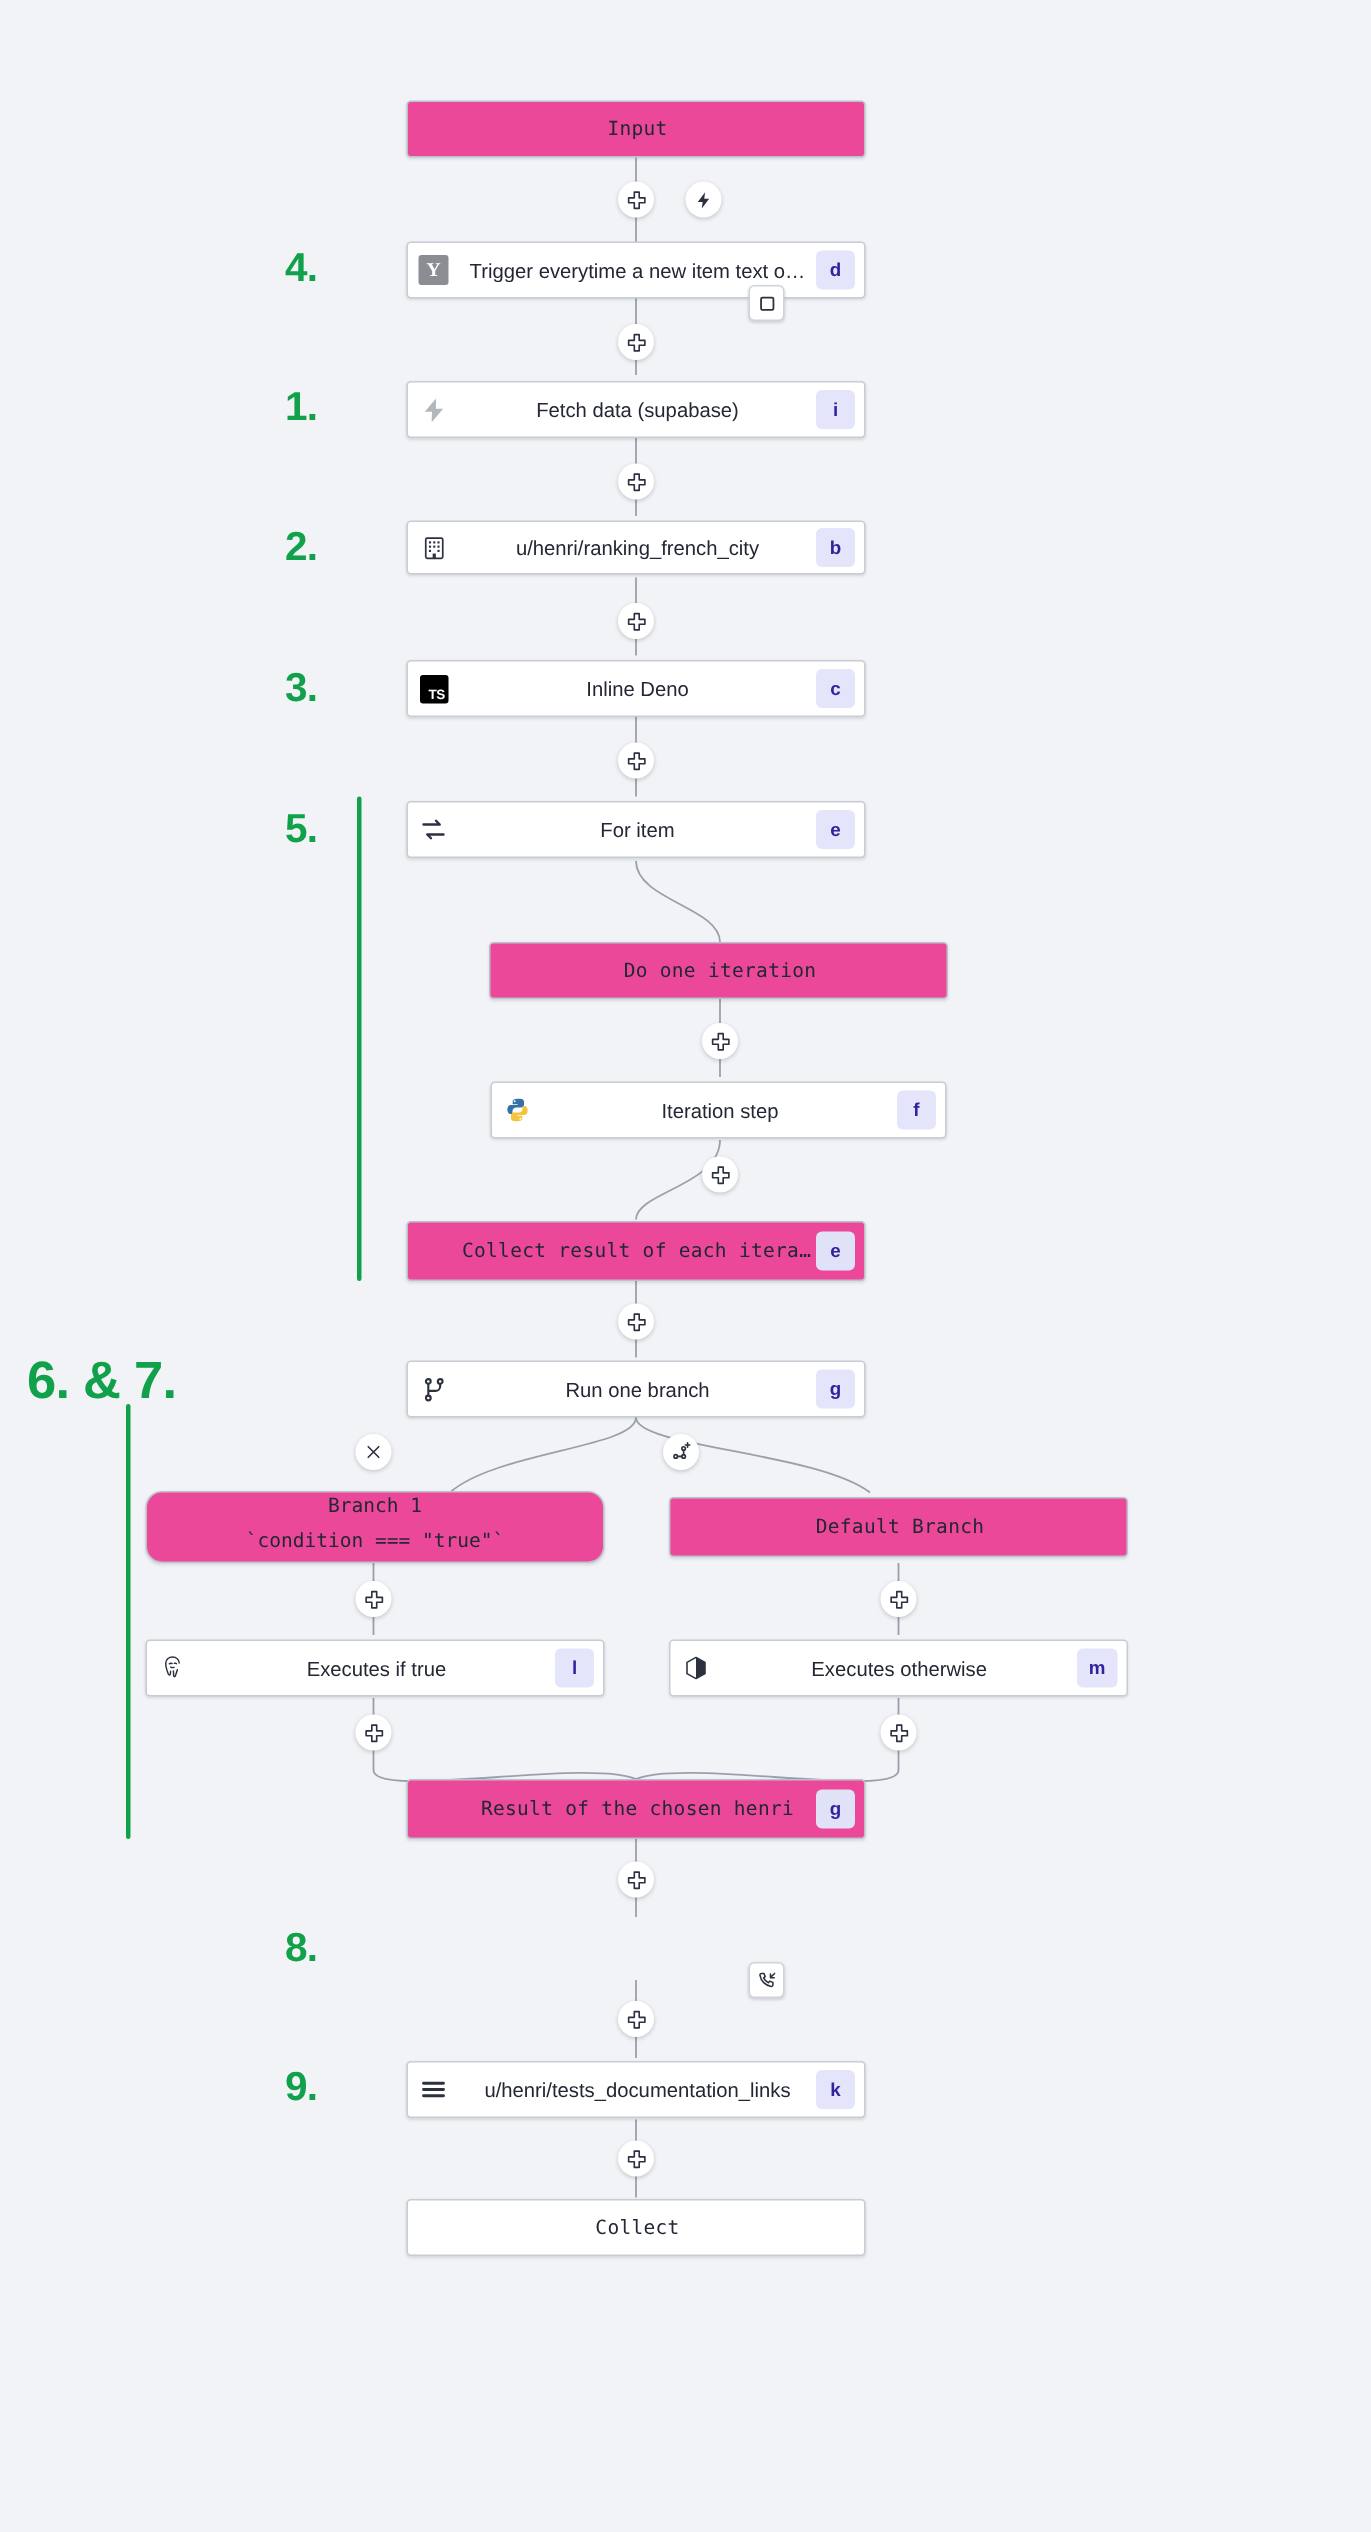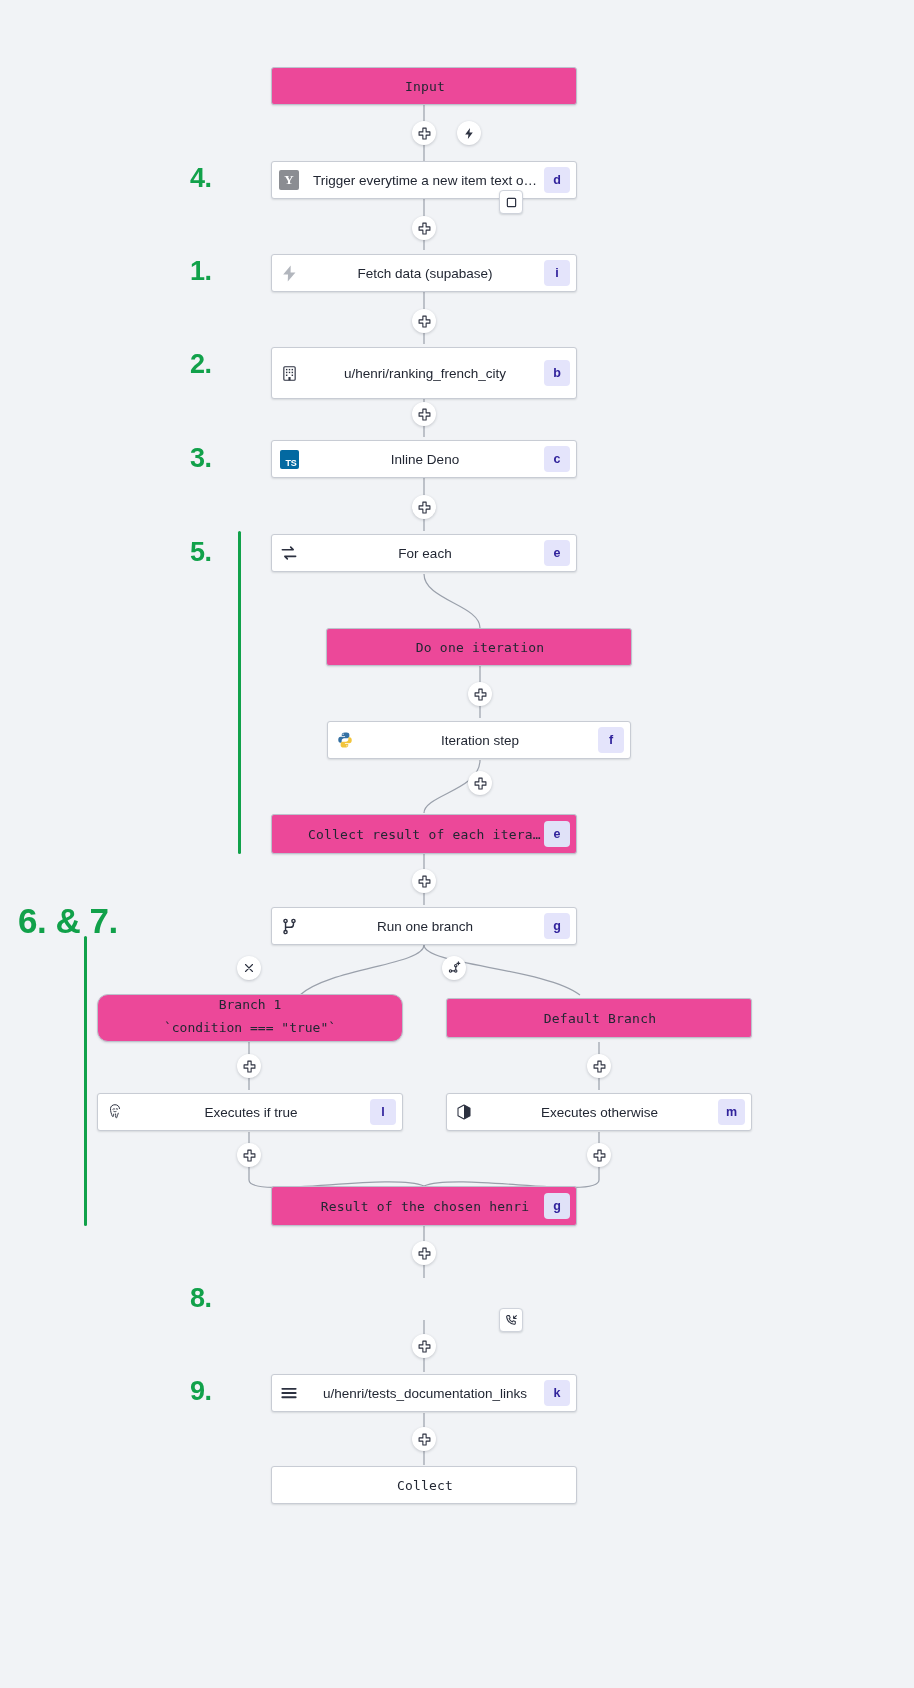--- a/index.html
+++ b/index.html
@@ -100,21 +100,21 @@
   .gbar{position:absolute;width:3px;background:#11a14a;border-radius:2px;}
 
   
   .yico{
     width:20px;height:20px;background:#8b8d92;color:#fff;
     display:flex;align-items:center;justify-content:center;
     font-size:13px;font-weight:bold;border-radius:2px;
     font-family:"Liberation Serif",serif;
   }
   .tsico{
-    width:19px;height:19px;background:#0369a1;color:#fff;border-radius:2px;
+    width:19px;height:19px;background:#000000;color:#fff;border-radius:2px;
     display:flex;align-items:flex-end;justify-content:flex-end;
     font-size:9px;font-weight:bold;padding:0 2px 1px 0;box-sizing:border-box;
     letter-spacing:-.3px;
   }
 </style>
 </head>
 <body>
 
 <div id="canvas">
 
@@ -204,21 +204,21 @@
     <span class="lbl">Fetch data (supabase)</span>
     <span class="badge">i</span>
   </div>
 
   <div class="handle" style="left:412px;top:309px;">
     <svg width="13" height="13" viewBox="0 0 24 24">
       <path d="M9 2h6v7h7v6h-7v7H9v-7H2V9h7z" fill="none" stroke="currentColor" stroke-width="2" stroke-linejoin="round"></path>
     </svg>
   </div>
 
-  <div class="node white" style="left:271px;top:347px;width:306px;height:52px;">
+  <div class="node white" style="left:271px;top:347px;width:306px;height:36px;">
     <span class="ic">
       <svg width="17" height="17" viewBox="0 0 24 24">
         <rect x="4" y="2.5" width="16" height="19" rx="1.5" fill="none" stroke="#2c3140" stroke-width="1.6"></rect>
         <g fill="#2c3140">
           <rect x="7" y="5.5" width="2" height="2"></rect>
             <rect x="11" y="5.5" width="2" height="2"></rect>
             <rect x="15" y="5.5" width="2" height="2"></rect>
           <rect x="7" y="9.5" width="2" height="2"></rect>
             <rect x="11" y="9.5" width="2" height="2"></rect>
             <rect x="15" y="9.5" width="2" height="2"></rect>
@@ -252,21 +252,21 @@
     </svg>
   </div>
 
   <div class="node white" style="left:271px;top:534px;width:306px;height:38px;">
     <span class="ic">
       <svg width="20" height="20" viewBox="0 0 24 24" fill="none" stroke="#2c3140" stroke-width="1.9" stroke-linecap="round" stroke-linejoin="round">
         <path d="M4 8h13l-3-3"></path>
           <path d="M20 16H7l3 3"></path>
       </svg>
     </span>
-    <span class="lbl">For each</span>
+    <span class="lbl">For item</span>
     <span class="badge">e</span>
   </div>
 
   <div class="node gray mono" style="left:326px;top:628px;width:306px;height:38px;">
     <span class="ic"></span>
     <span class="lbl">Do one iteration</span>
     <span class="badge ghost">x</span>
   </div>
 
   <div class="handle" style="left:468px;top:682px;">

